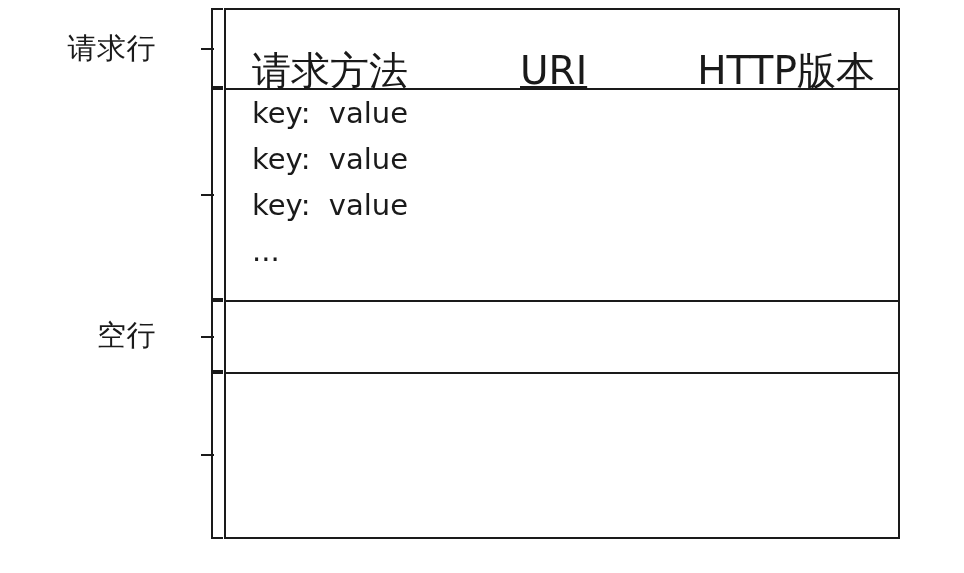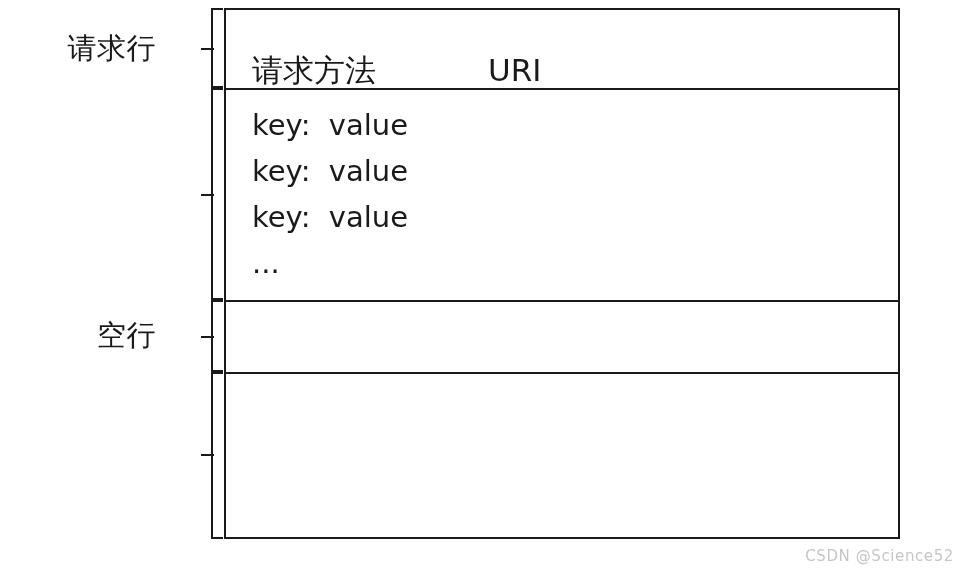--- a/index.html
+++ b/index.html
@@ -80,33 +80,33 @@
 
   .request-line-row {
     left: 0;
     top: 0;
     width: 100%;
     height: 80px;
     display: flex;
     align-items: center;
   }
   .rl-item {
-    font-size: 31px;
+    font-size: 39px;
     line-height: 1;
     white-space: nowrap;
     color: #1a1a1a;
     margin-top: 40px;
   }
   .rl-method { margin-left: 26px; }
-  .rl-uri    { margin-left: 112px; }
+  .rl-uri    { margin-left: 112px; text-decoration: underline; }
   .rl-ver    { margin-left: 110px; }
 
   .headers-row {
     left: 26px;
-    top: 92px;
+    top: 80px;
     width: 420px;
   }
   .kv-line {
     font-size: 29px;
     line-height: 46px;
     white-space: pre;
     color: #1a1a1a;
   }
 
   .body-row {
@@ -162,29 +162,29 @@
 
   <div class="main-box">
 
     <div class="divider" style="top:77.5px;"></div>
     <div class="divider" style="top:289.5px;"></div>
     <div class="divider" style="top:361.5px;"></div>
 
     <div class="cell request-line-row">
       <span class="rl-item rl-method">请求方法</span>
       <span class="rl-item rl-uri">URI</span>
+      <span class="rl-item rl-ver">HTTP版本</span>
     </div>
 
     <div class="cell headers-row">
       <div class="kv-line">key:  value</div>
       <div class="kv-line">key:  value</div>
       <div class="kv-line">key:  value</div>
       <div class="kv-line">...</div>
     </div>
 
     <div class="cell" style="left:0; top:289.5px; width:100%; height:72px;"></div>
 
 
   </div>
 
-  <div class="watermark">CSDN @Science52</div>
 
 </div>
 
 </body></html>

